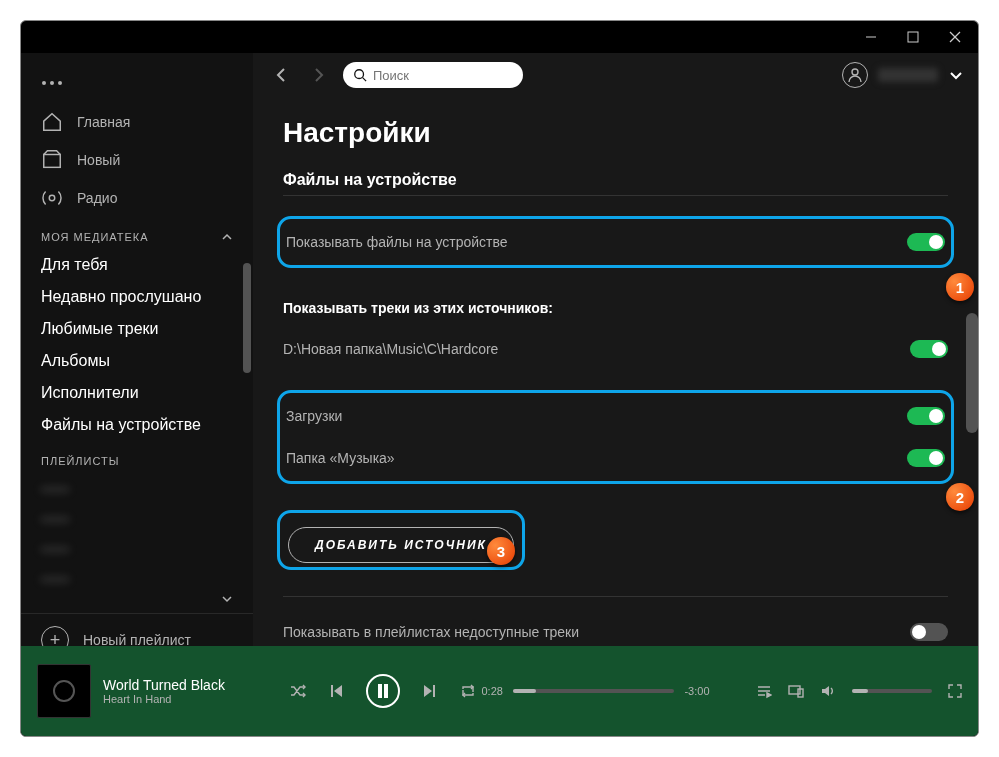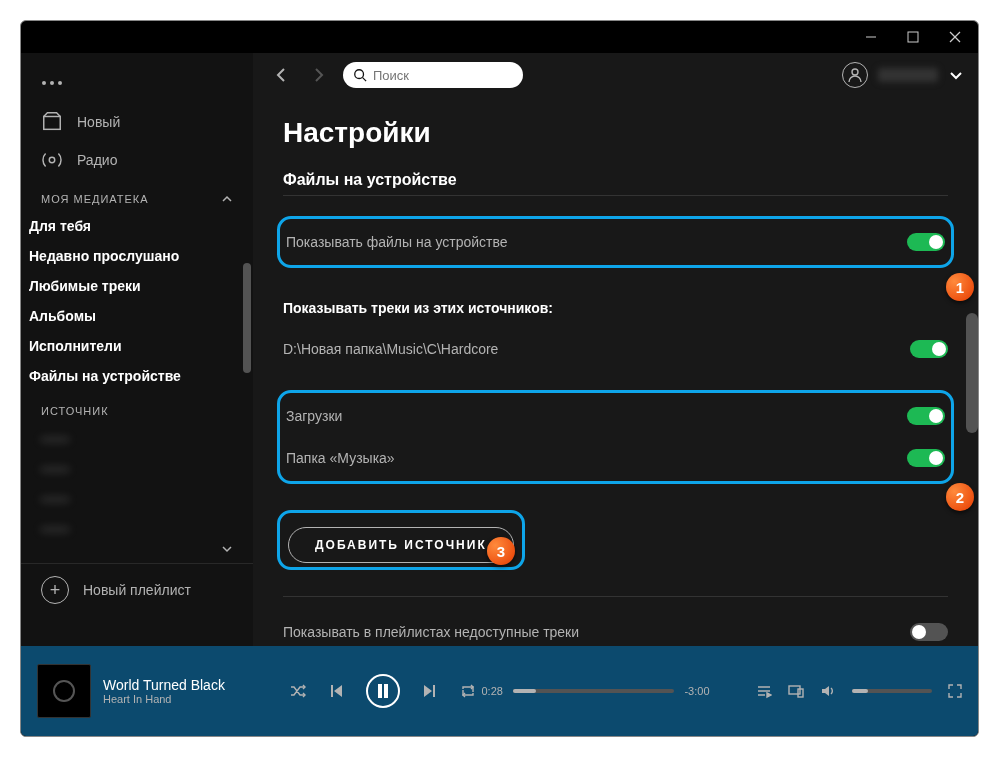--- a/index.html
+++ b/index.html
@@ -5,21 +5,21 @@
 * { margin:0; padding:0; box-sizing:border-box; font-family: 'Segoe UI', Arial, sans-serif; }
 body { background:#fff; width:999px; height:757px; overflow:hidden; }
 .frame { position:absolute; left:20px; top:20px; width:959px; height:717px; border:1px solid #888; border-radius:6px; background:#000; overflow:hidden; }
 .titlebar { position:absolute; top:0; right:0; height:32px; display:flex; align-items:center; gap:28px; padding:0 16px; color:#ccc; }
 .winbtn { width:14px; height:14px; display:flex; align-items:center; justify-content:center; }
 .sidebar { width:232px; background:#121212; position:absolute; left:0; top:32px; bottom:90px; padding-top:10px; color:#b3b3b3; overflow:hidden; }
 .sidebar .dots-row{height:40px;display:flex;align-items:center;padding-left:20px;}
 .nav-item { display:flex; align-items:center; padding:8px 20px; gap:14px; font-size:14px; cursor:pointer; }
 .nav-item .ico{width:22px;height:22px;display:flex;align-items:center;justify-content:center;}
 .section-h { display:flex; justify-content:space-between; align-items:center; padding:14px 20px 6px 20px; font-size:11px; letter-spacing:1px; color:#b3b3b3; }
-.sub-item { padding:7px 8px; font-size:14px; color:#fff; font-weight:700; cursor:pointer;}
+.sub-item { padding:7px 20px; font-size:16px; color:#fff; font-weight:400; cursor:pointer;}
 .playlist-item { padding:7px 20px; font-size:14px; color:#b3b3b3; filter:blur(4px); cursor:pointer;}
 .new-pl{display:flex;align-items:center;gap:14px;padding:12px 20px;font-size:14px;color:#b3b3b3;border-top:1px solid #282828;margin-top:8px;}
 .new-pl .plus{width:28px;height:28px;border:1px solid #b3b3b3;border-radius:50%;display:flex;align-items:center;justify-content:center;font-size:18px;}
 .main { position:absolute; left:232px; right:0; top:32px; bottom:90px; background:#181818; overflow:hidden; }
 .main-scroll{position:absolute;right:0;top:260px;width:12px;height:120px;background:#535353;border-radius:6px;}
 .side-scroll{position:absolute;right:2px;top:210px;width:8px;height:110px;background:#535353;border-radius:4px;}
 .top-nav{height:44px;display:flex;align-items:center;padding:0 14px;gap:10px;}
 .navbtn{width:28px;height:28px;color:#b3b3b3;display:flex;align-items:center;justify-content:center;font-size:20px;cursor:pointer;}
 .search{flex:0 0 180px;height:26px;background:#fff;border-radius:14px;display:flex;align-items:center;padding:0 10px;gap:6px;color:#121212;font-size:13px;}
 .search svg{width:14px;height:14px;}
@@ -36,21 +36,21 @@
 .row.bold{color:#fff;font-weight:700;}
 .toggle{width:38px;height:18px;border-radius:10px;position:relative;cursor:pointer;}
 .toggle .knob{position:absolute;width:14px;height:14px;border-radius:50%;background:#fff;top:2px;}
 .toggle.on{background:#1db954;}
 .toggle.on .knob{right:2px;}
 .toggle.off{background:#535353;}
 .toggle.off .knob{left:2px;}
 .pill-btn{display:inline-block;border:1px solid #b3b3b3;border-radius:22px;padding:10px 26px;font-size:12px;letter-spacing:2px;font-weight:700;color:#fff;cursor:pointer;margin-top:10px;}
 .callout{border:3px solid #0ea5e9;border-radius:14px;padding:2px 6px;margin:20px -6px;}
 .badge{position:absolute;width:28px;height:28px;background:radial-gradient(circle at 30% 30%,#ff8a3c,#e63b00);border-radius:50%;display:flex;align-items:center;justify-content:center;color:#fff;font-weight:700;font-size:15px;box-shadow:0 2px 4px rgba(0,0,0,.6);}
-.player{position:absolute;left:0;right:0;bottom:0;height:90px;background:#0c4a6e;display:flex;align-items:center;padding:0 16px;color:#b3b3b3;}
+.player{position:absolute;left:0;right:0;bottom:0;height:90px;background:#14532d;display:flex;align-items:center;padding:0 16px;color:#b3b3b3;}
 .cover{width:54px;height:54px;background:#000;border:1px solid #333;border-radius:2px;display:flex;align-items:center;justify-content:center;}
 .cover .ring{width:22px;height:22px;border:2px solid #555;border-radius:50%;}
 .track{margin-left:12px;}
 .track-title{color:#fff;font-size:14px;}
 .track-artist{font-size:11px;color:#b3b3b3;}
 .center{position:absolute;left:50%;transform:translateX(-50%);display:flex;align-items:center;gap:6px;width:420px;}
 .ctrls{display:flex;align-items:center;gap:22px;}
 .ctrl{cursor:pointer;}
 .playbtn{width:34px;height:34px;border:2px solid #fff;border-radius:50%;display:flex;align-items:center;justify-content:center;color:#fff;}
 .prog{display:flex;align-items:center;gap:10px;width:100%;font-size:11px;}
@@ -88,20 +88,28 @@
     <div class="dots-row">
       <svg width="22" height="6">
           <circle cx="3" cy="3" r="2" fill="#b3b3b3"></circle>
           <circle cx="11" cy="3" r="2" fill="#b3b3b3"></circle>
           <circle cx="19" cy="3" r="2" fill="#b3b3b3"></circle>
         </svg>
     </div>
     <div class="nav-item">
       <span class="ico">
           <svg width="22" height="22" viewBox="0 0 24 24" fill="none" stroke="#b3b3b3" stroke-width="1.6">
+            <path d="M3 11 L12 3 L21 11 V21 H3 Z"></path>
+          </svg>
+        </span>
+      <span>Главная</span>
+    </div>
+    <div class="nav-item">
+      <span class="ico">
+          <svg width="22" height="22" viewBox="0 0 24 24" fill="none" stroke="#b3b3b3" stroke-width="1.6">
             <rect x="3" y="6" width="18" height="14"></rect>
             <path d="M3 6 L7 2 H17 L21 6"></path>
           </svg>
         </span>
       <span>Новый</span>
     </div>
     <div class="nav-item">
       <span class="ico">
           <svg width="22" height="22" viewBox="0 0 24 24" fill="none" stroke="#b3b3b3" stroke-width="1.6">
             <circle cx="12" cy="12" r="3"></circle>
@@ -120,21 +128,21 @@
         </span>
     </div>
     <div class="sub-item">Для тебя</div>
     <div class="sub-item">Недавно прослушано</div>
     <div class="sub-item">Любимые треки</div>
     <div class="sub-item">Альбомы</div>
     <div class="sub-item">Исполнители</div>
     <div class="sub-item">Файлы на устройстве</div>
 
     <div class="section-h">
-      <span>ИСТОЧНИК</span>
+      <span>ПЛЕЙЛИСТЫ</span>
     </div>
     <div class="playlist-item">——</div>
     <div class="playlist-item">——</div>
     <div class="playlist-item">——</div>
     <div class="playlist-item">——</div>
     <div style="display:flex;justify-content:flex-end;padding:0 20px 0 0;">
         <svg width="12" height="12" viewBox="0 0 12 12">
           <path d="M2 4 L6 8 L10 4" fill="none" stroke="#b3b3b3" stroke-width="1.5"></path>
         </svg>
       </div>
@@ -217,21 +225,21 @@
             </div>
         </div>
         <div class="row">
           <span>Папка «Музыка»</span>
           <div class="toggle on">
               <div class="knob"></div>
             </div>
         </div>
       </div>
 
-      <div class="callout" style="display:inline-block;padding:4px 8px;margin-top:6px;position:relative;">
+      <div class="callout" style="display:inline-block;padding:4px 8px;margin-top:6px;position:relative;font-style:italic;">
         <div class="pill-btn">ДОБАВИТЬ ИСТОЧНИК</div>
       </div>
 
       <div class="divider"></div>
 
       <div class="row">
         <span>Показывать в плейлистах недоступные треки</span>
         <div class="toggle off">
             <div class="knob"></div>
           </div>

